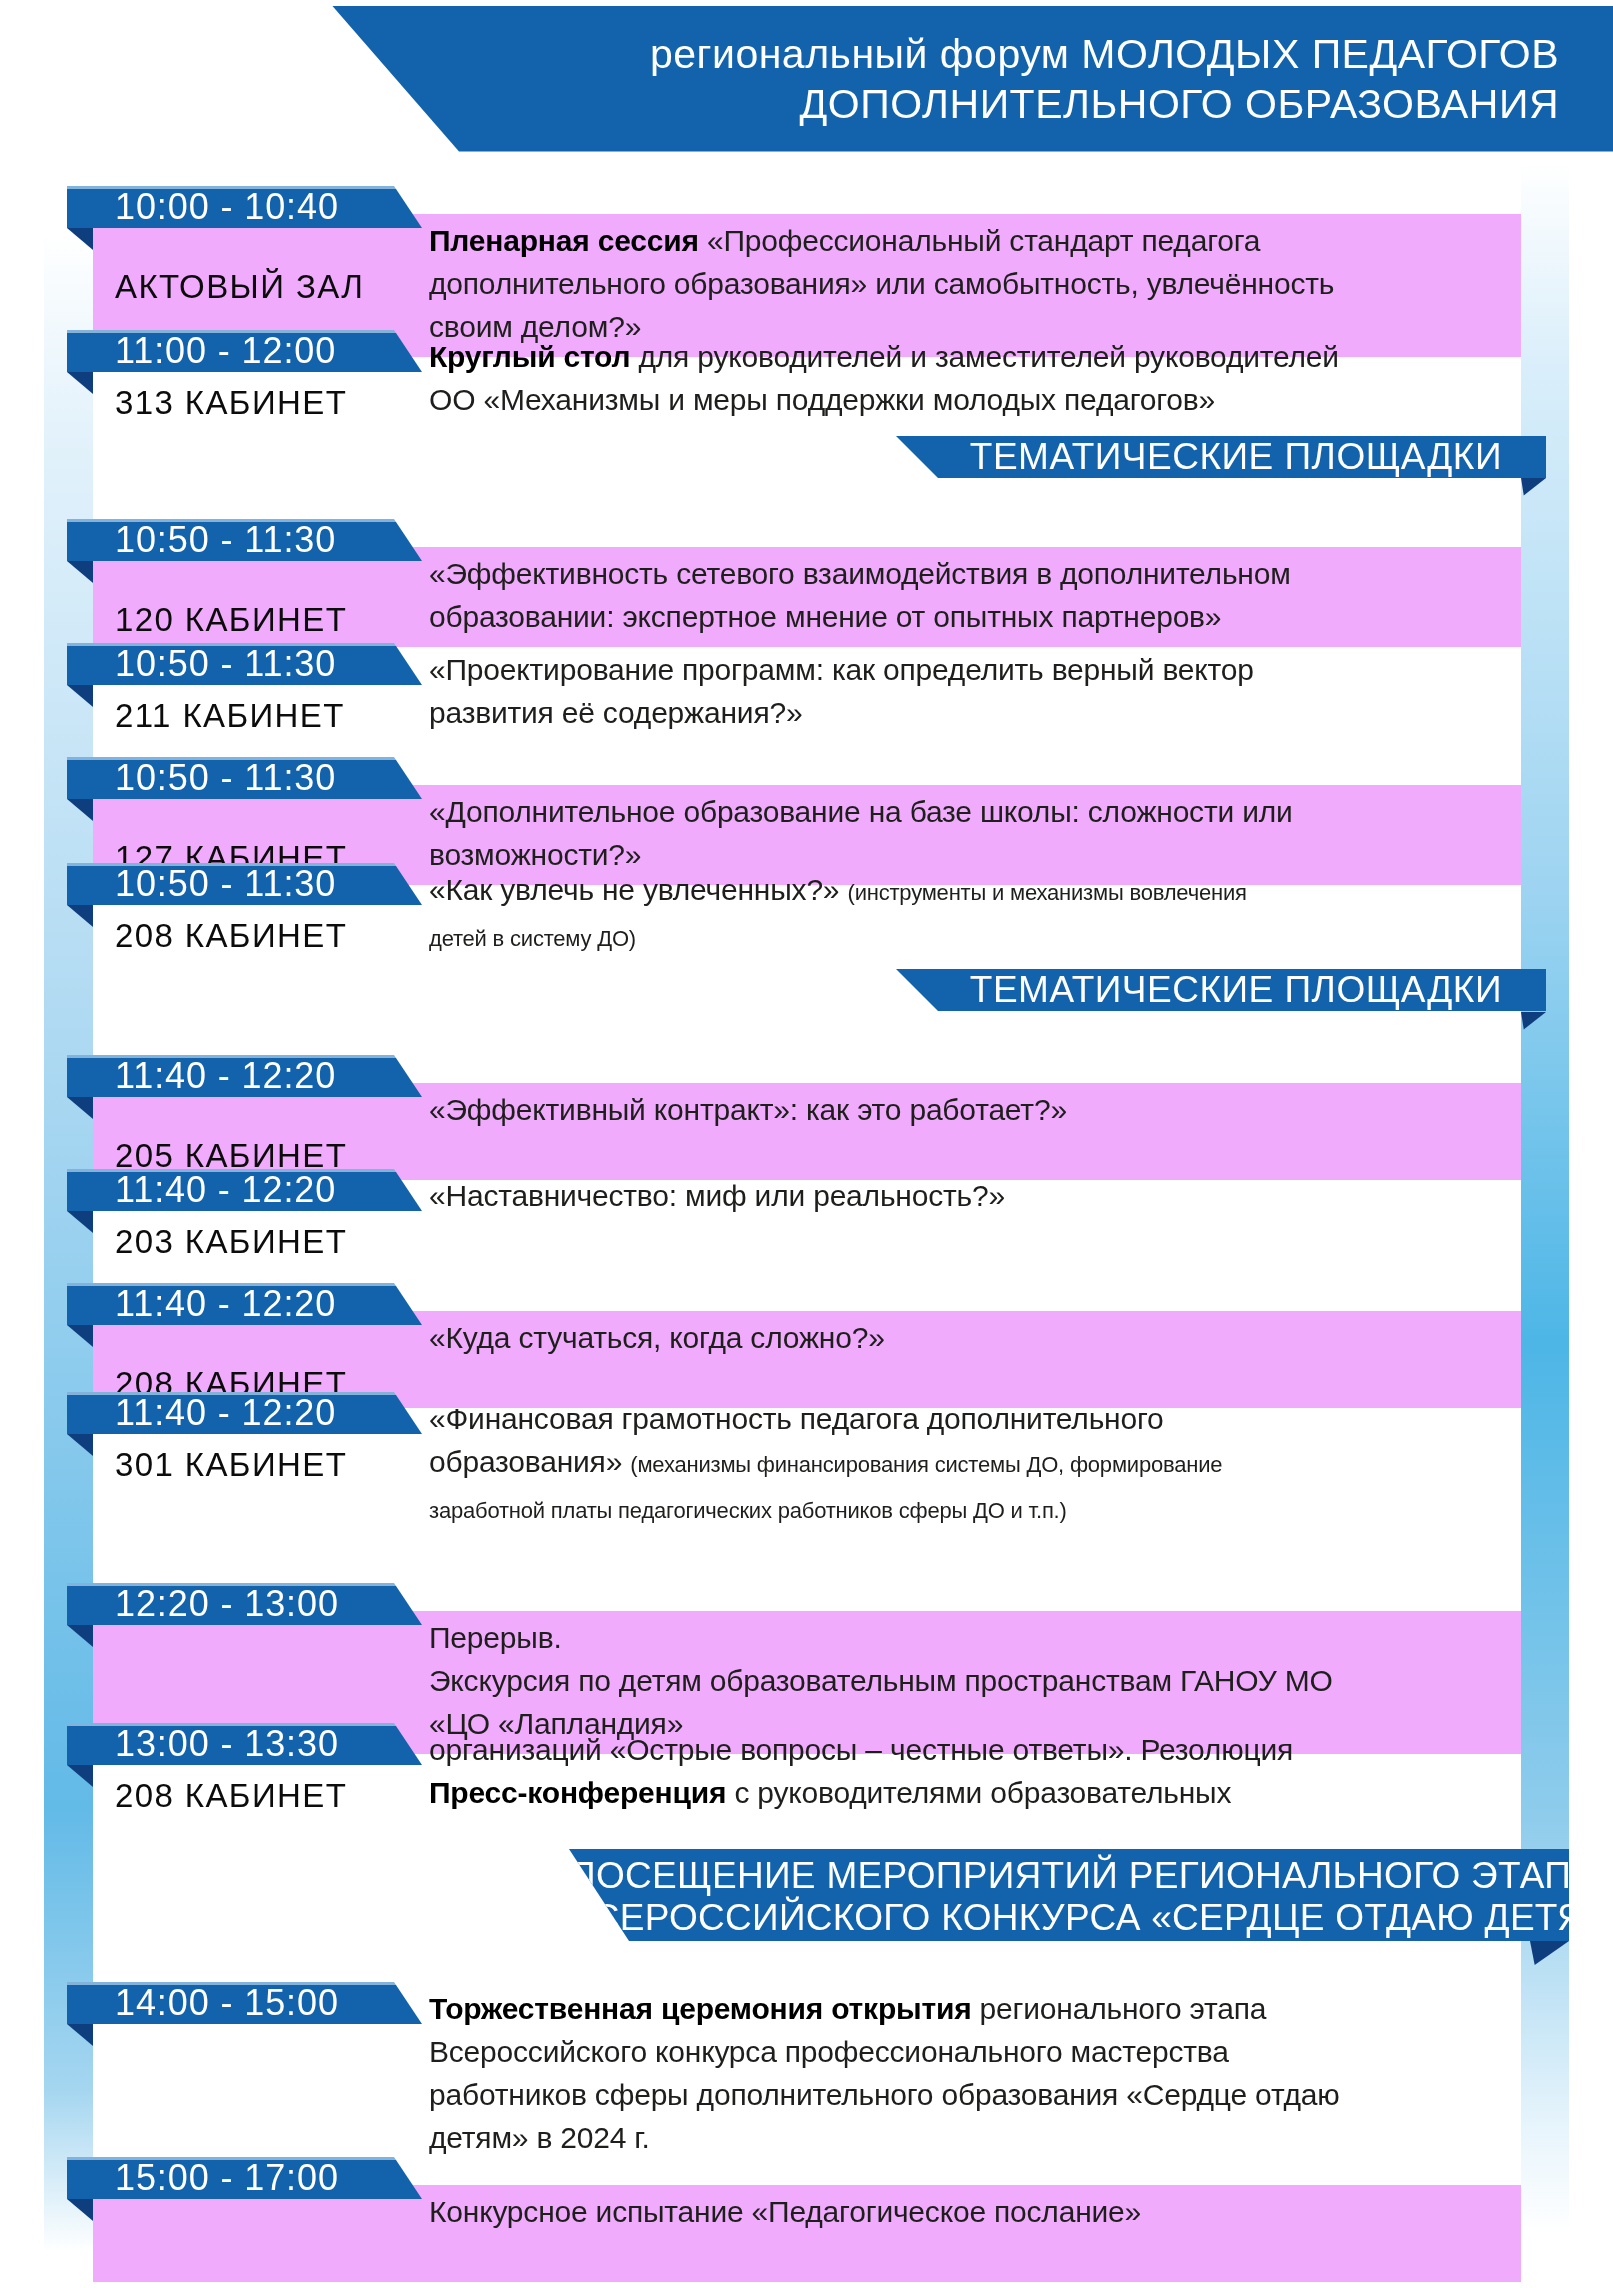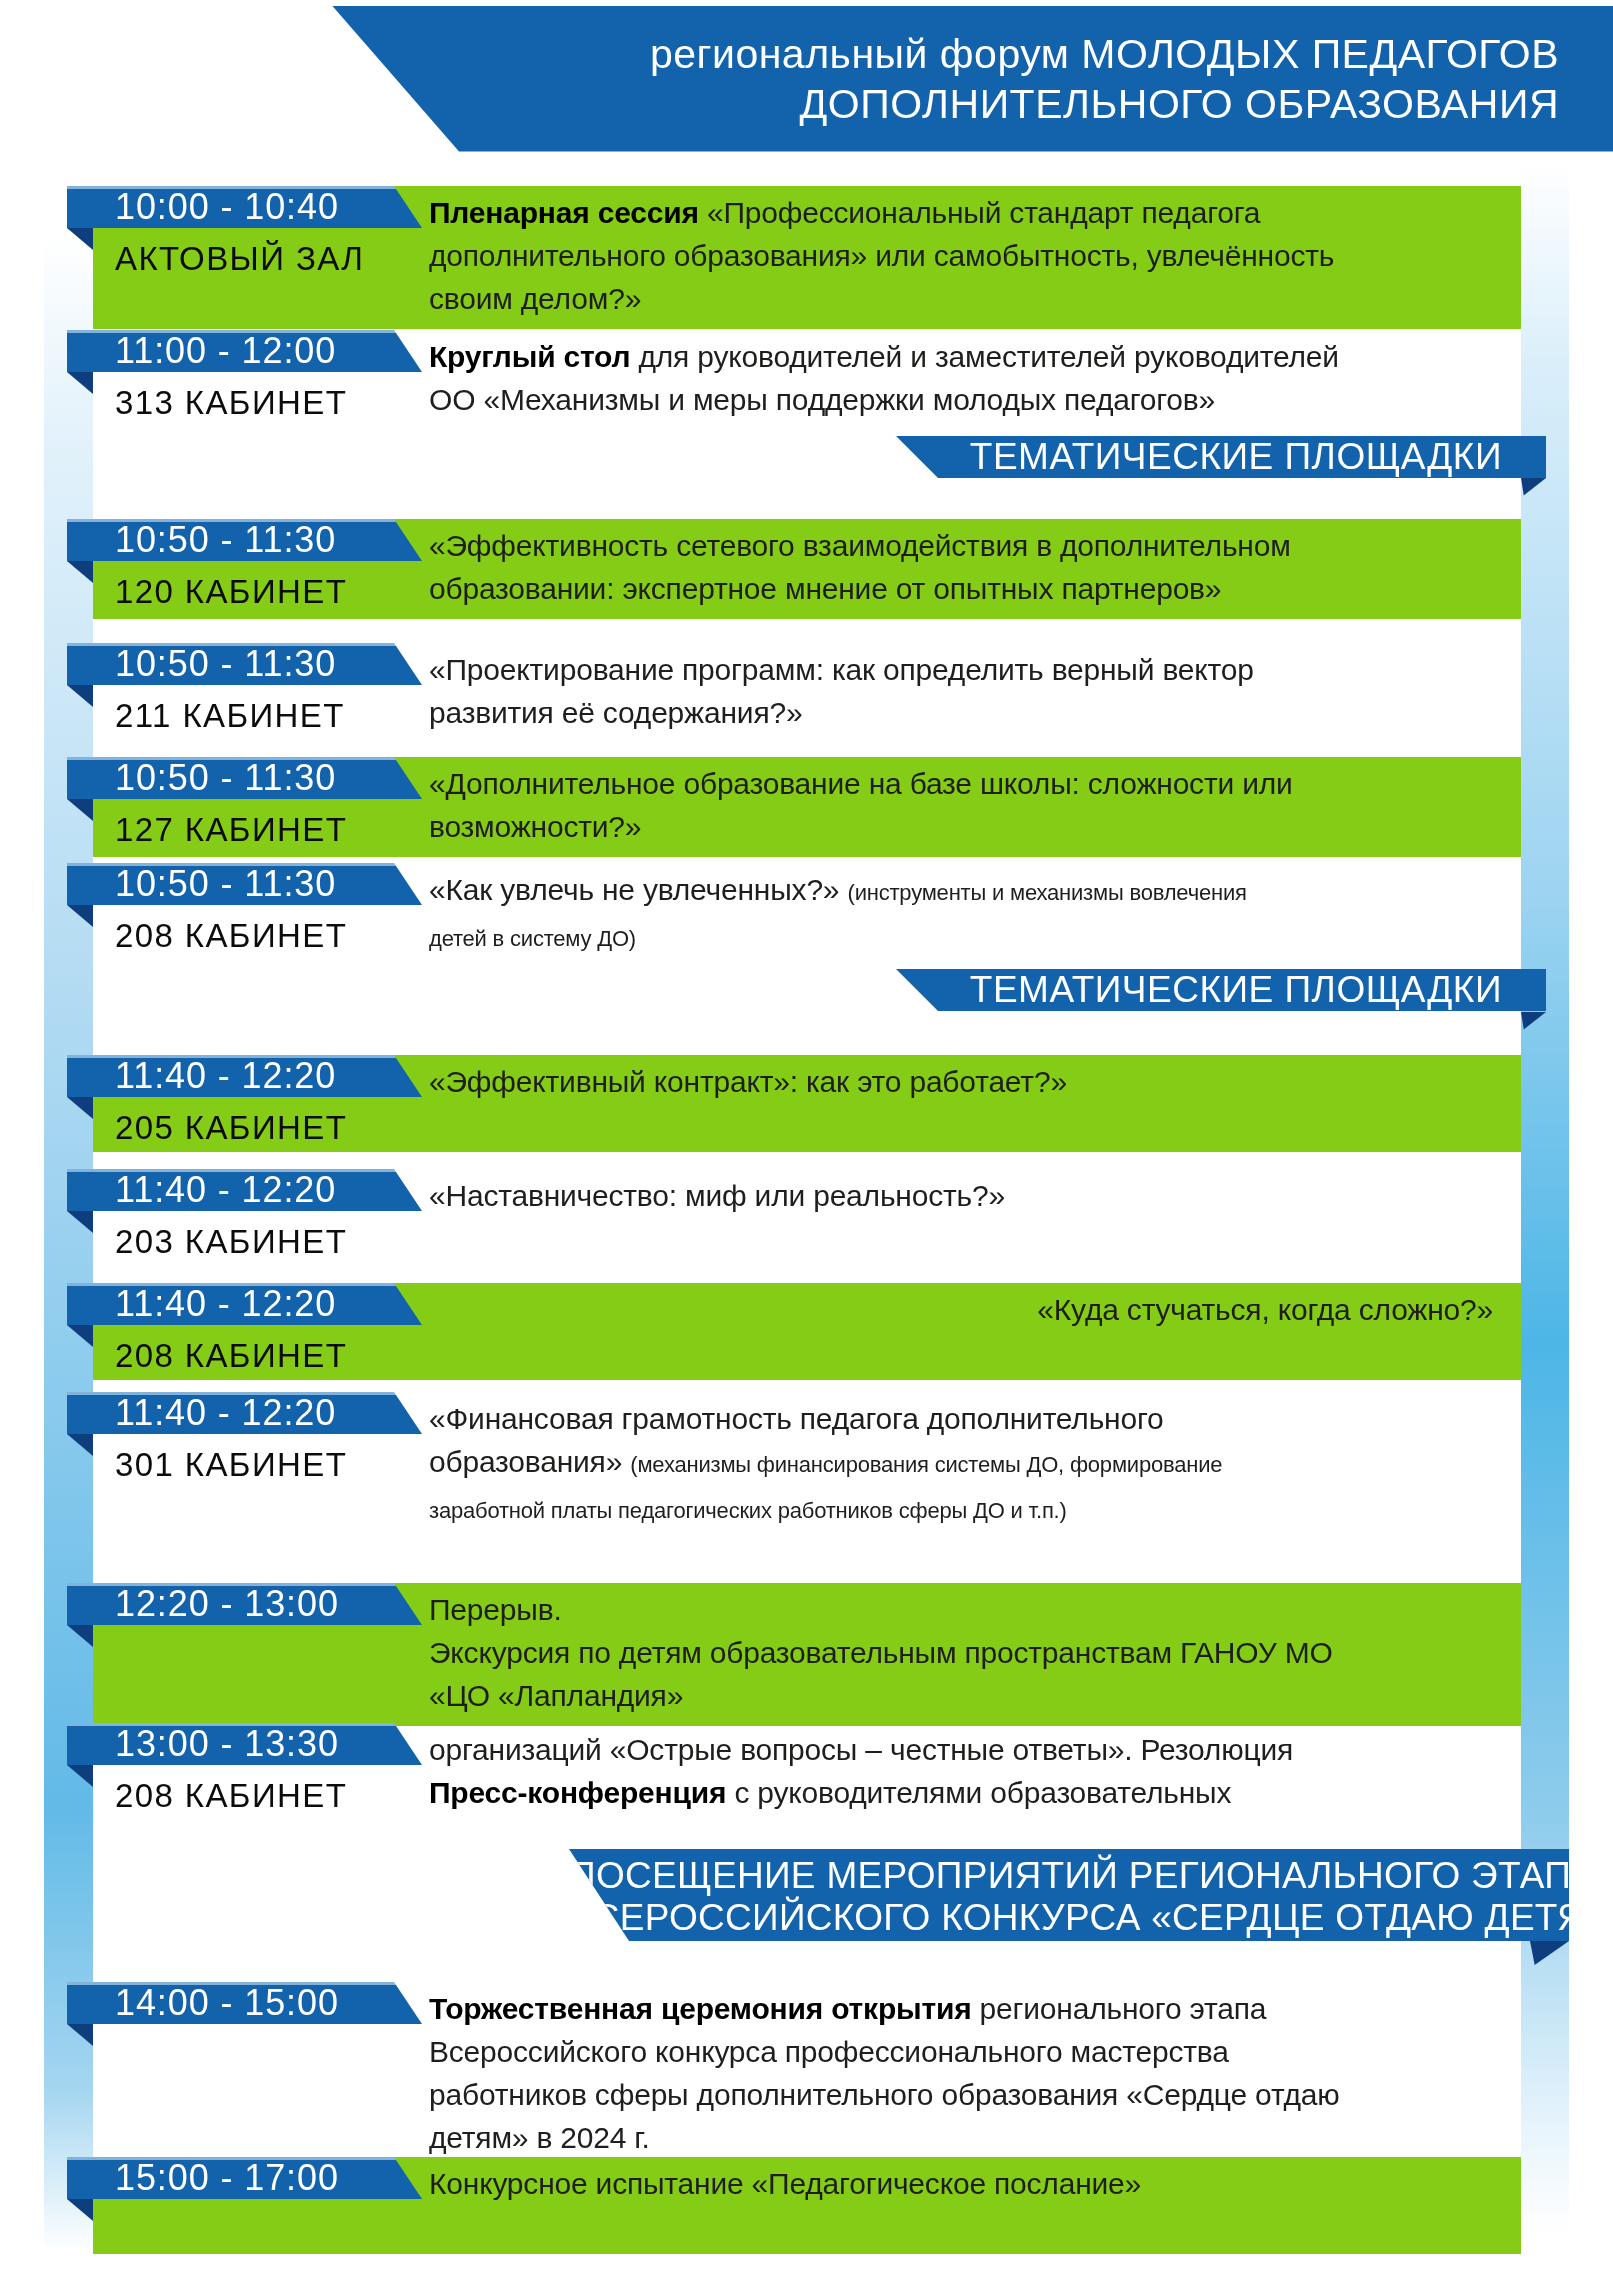--- a/index.html
+++ b/index.html
@@ -30,21 +30,21 @@
     clip-path:polygon(0 0,100% 0,100% 100%,60px 100%);
     color:#fff;text-align:right;box-sizing:border-box;padding:5.5px 13px 0 0;
     font-size:37px;line-height:42px;letter-spacing:0.3px;white-space:nowrap;}
   .visit-fold{position:absolute;z-index:3;left:1530px;width:39px;height:24px;background:#0f3e7e;
     clip-path:polygon(0 0,100% 0,12% 100%);}
 
   
   .row{position:absolute;left:0;width:1613px;z-index:1;}
   .bar{position:absolute;left:93px;top:0;width:1428px;box-sizing:border-box;
        padding:4.6px 28px 9.2px 336px;}
-  .bar.shaded{background:#84cc16;}
+  .bar.shaded{background:#f0abfc;margin-top:28px;}
   .desc{font-size:30px;line-height:43px;color:#1e1e1c;letter-spacing:-0.2px;}
   .desc-line{white-space:nowrap;}
   .seg-b{font-weight:700;color:#000;}
   .seg-sm{font-size:22px;}
   .room{position:absolute;left:22px;top:54px;font-size:33px;color:#0c0c0c;
         letter-spacing:1.4px;white-space:nowrap;}
   .badge{position:absolute;z-index:2;left:67px;top:0;width:355px;height:42px;
     background:linear-gradient(180deg,#83b3da 0,#83b3da 2.8px,#1263ac 2.8px);
     clip-path:polygon(0 0,327px 0,100% 100%,0 100%);color:#fff;}
   .badge-time{position:absolute;left:48px;top:0;line-height:42px;font-size:36px;letter-spacing:0.9px;white-space:nowrap;}
@@ -177,21 +177,21 @@
             <div class="desc-line"><span>«Наставничество: миф или реальность?»</span></div>
           </div>
       <div class="room">203 КАБИНЕТ</div>
     </div>
     <div class="badge">
       <span class="badge-time">11:40 - 12:20</span>
     </div>
     <div class="badge-fold"></div>
   </div>
       <div class="row" style="top: 1283px;">
-    <div class="bar shaded" style="min-height: 97px; text-align: right;">
+    <div class="bar shaded" style="min-height: 97px;">
       <div class="desc">
             <div class="desc-line"><span>«Куда стучаться, когда сложно?»</span></div>
           </div>
       <div class="room">208 КАБИНЕТ</div>
     </div>
     <div class="badge">
       <span class="badge-time">11:40 - 12:20</span>
     </div>
     <div class="badge-fold"></div>
   </div>

